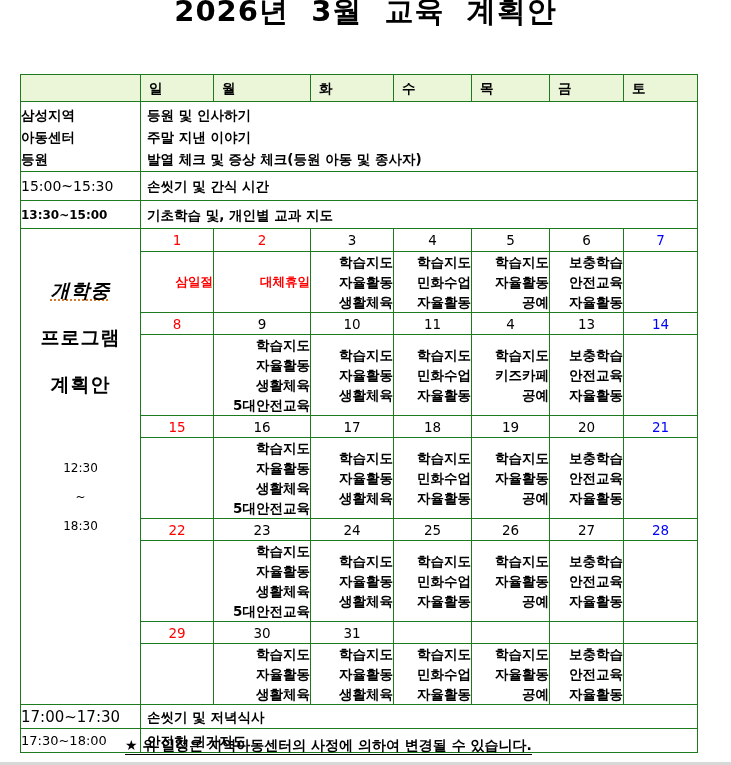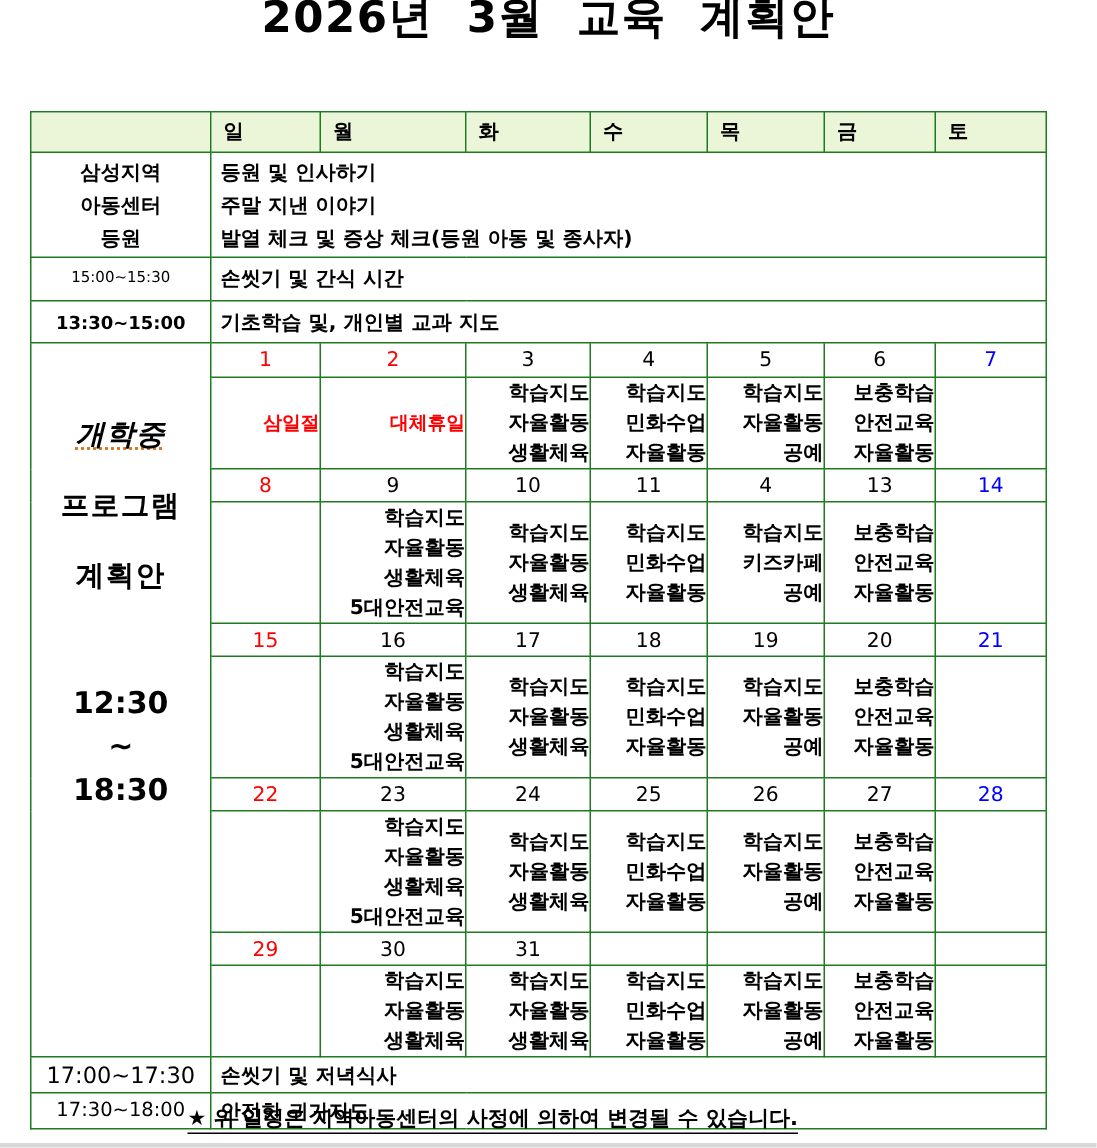--- a/index.html
+++ b/index.html
@@ -18,30 +18,30 @@
       width: 678px;
     }
     table.plan td {
       border: 1.5px solid #1e7a1e;
       padding: 0; vertical-align: middle;
       font-size: 13.5px; font-weight: bold; line-height: 20px;
       overflow: hidden;
     }
     .hdr td { background: #ebf6d8; height: 26px; text-align: left; padding-left: 8px !important; font-size: 14px; }
     .hdr td.blank { padding: 0 !important; }
-    .lbl { text-align: center; }
+    .lbl { text-align: left; }
     .txt { text-align: left; padding-left: 6px !important; }
     .num { text-align: center; height: 21px; font-size: 16px; font-weight: normal !important; }
     .num.sun { color: #ff0000; }
     .num.sat { color: #0000ff; }
     .act { text-align: right; line-height: 19.5px; font-size: 12.5px; }
     .act.holiday { color: #ff0000; font-size: 12.5px; }
     .prog-label { text-align: center; vertical-align: top !important; }
     .prog-label .big { font-size: 19px; font-weight: bold; line-height: 47px; letter-spacing: 1px; }
-    .prog-label .time { font-size: 20px; font-weight: bold; line-height: 29px; }
+    .prog-label .time { font-size: 12px; font-weight: normal; line-height: 29px; }
     .prog-label .gap { height: 46px; }
     .squig { text-decoration: underline; text-decoration-style: dotted; text-decoration-color: #d4731e; text-underline-offset: 3px; font-style: italic; }
     .footer {
       position: absolute; left: 0; top: 737px; width: 657px; text-align: center;
       font-size: 14px; font-weight: bold; white-space: pre;
     }
     .footer span { border-bottom: 1.5px solid #000; padding-bottom: 1px; }
     .bottom-strip { position: absolute; left: 0; top: 762px; width: 731px; height: 3px; background: #d8d8d8; }
   </style>
 </head>
@@ -77,21 +77,21 @@
         <div>아동센터</div>
         <div>등원</div>
       </td>
       <td class="txt" colspan="7" style="line-height:22px">
         <div>등원 및 인사하기</div>
         <div>주말 지낸 이야기</div>
         <div>발열 체크 및 증상 체크(등원 아동 및 종사자)</div>
       </td>
     </tr>
     <tr style="height:29px">
-      <td class="lbl" style="font-weight:normal;font-size:10px">15:00~15:30</td>
+      <td class="lbl" style="font-weight:normal;font-size:14px">15:00~15:30</td>
       <td class="txt" colspan="7">손씻기 및 간식 시간</td>
     </tr>
     <tr style="height:28px">
       <td class="lbl" style="font-weight:bold;font-size:12px">13:30~15:00</td>
       <td class="txt" colspan="7">기초학습 및, 개인별 교과 지도</td>
     </tr>
   <tr style="height: 23px;">
         <td class="prog-label" rowspan="10">
           <div style="height:38px"></div>
           <div class="big"><span class="squig">개학중</span></div>

